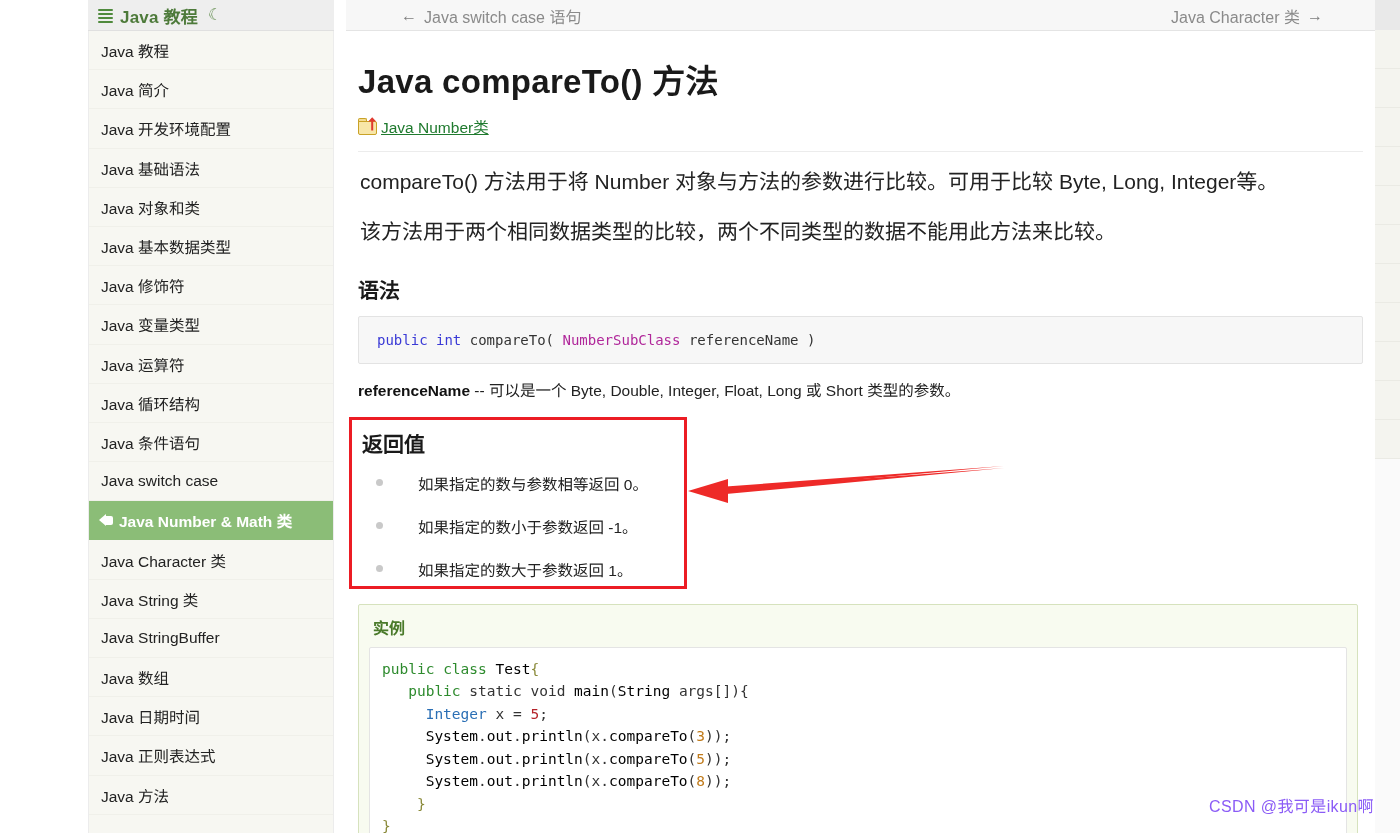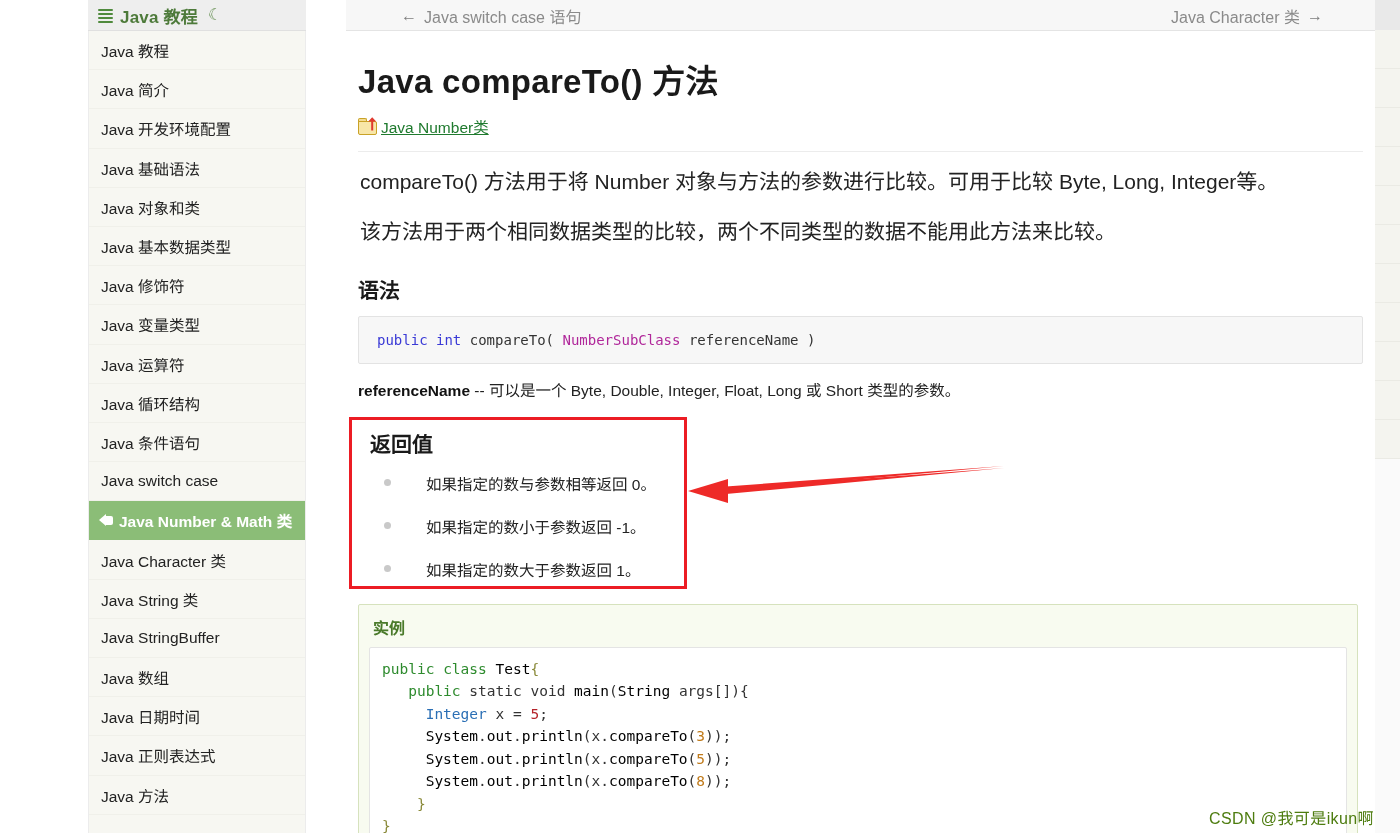--- a/index.html
+++ b/index.html
@@ -17,21 +17,21 @@
     position: relative;
     width: 1400px;
     height: 833px;
     background: #ffffff;
   }
 
   
   .sidebar {
     position: absolute;
     left: 88px; top: 0;
-    width: 218px;
+    width: 246px;
     height: 833px;
     background: #ffffff;
   }
   .sidebar-header {
     height: 31px;
     background: #eeeeee;
     border-bottom: 1px solid #e0e0e0;
     display: flex;
     align-items: center;
     padding: 0 10px;
@@ -268,21 +268,21 @@
   p.param b { font-weight: bold; color: #111111; }
 
   
   .return-box {
     position: absolute;
     left: 349px; top: 417px;
     width: 338px;
     height: 172px;
     border: 3px solid #ec1c24;
     background: #ffffff;
-    padding: 6px 8px 0 12px;
+    padding: 6px 8px 0 4px;
   }
   .return-box h2 {
     font-size: 21px;
     font-weight: bold;
     color: #1a1a1a;
     margin: 2px 0 0 6px;
   }
   ul.return-list {
     list-style: none;
     margin: 14px 0 0 0;
@@ -346,23 +346,23 @@
   .c-cls  { color: #000000; }
   .c-type { color: #2b6fb5; }
   .c-num  { color: #b5232a; }
   .c-brace{ color: #8a8a3a; }
   .c-num2 { color: #c07a1a; }
   .c-plain{ color: #333333; }
 
   
   .watermark {
     position: absolute;
-    right: 26px; bottom: 4px;
+    right: 26px; bottom: 16px;
     font-size: 16px;
-    color: #4d7c0f;
+    color: #8b5cf6;
     letter-spacing: 0.4px;
     white-space: nowrap;
     user-select: none;
   }
 </style>
 </head>
 <body>
 
 <div class="page">
 

